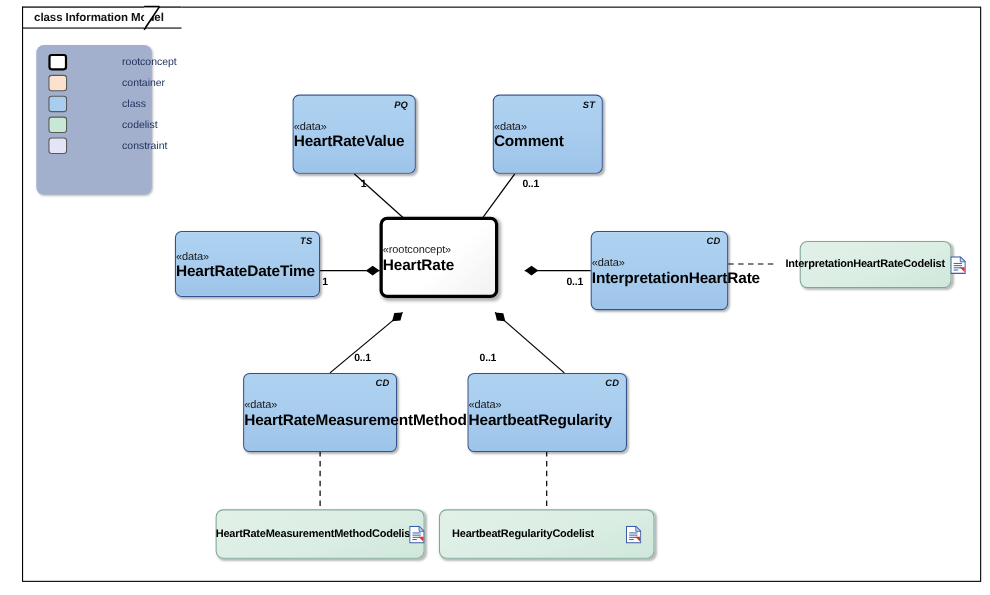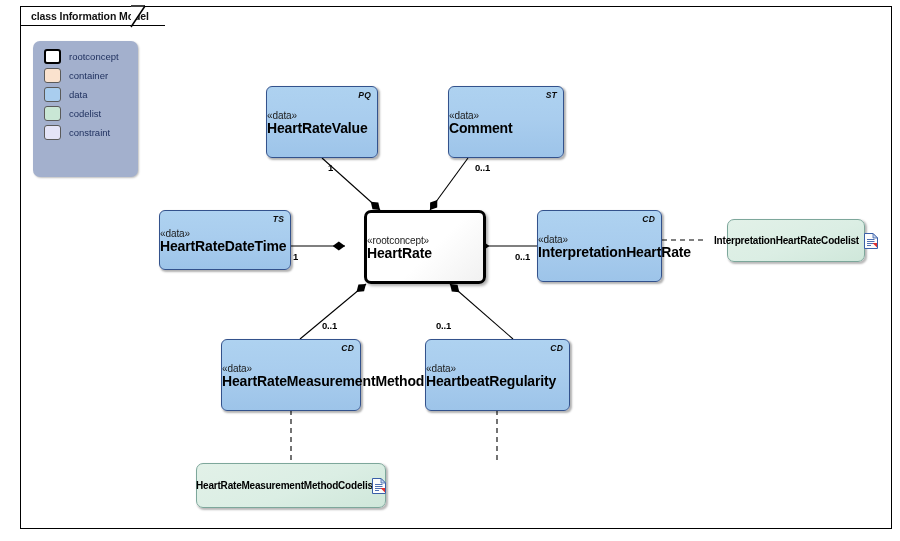--- a/index.html
+++ b/index.html
@@ -73,20 +73,21 @@
     font-size:11.5px;
     font-weight:bold;
     color:#17306b;
     padding-top:9px;
     letter-spacing:0.2px;
   }
   .legend-rows{margin-top:6px;padding-left:11px;}
   .legend-row{
     display:flex;align-items:center;
     height:19px;
+    gap:42px;
   }
   .sw{
     width:17px;height:15px;
     border-radius:3px;
     border:1px solid #5a5a5a;
     box-sizing:border-box;
     flex:0 0 auto;
   }
   .sw.root{border:2.2px solid #000;background:#ffffff;}
   .legend-label{
@@ -231,21 +232,21 @@
         <span class="legend-label">rootconcept</span>
       </div>
 
       <div class="legend-row">
         <span class="sw" style="background:#fae2ce;"></span>
         <span class="legend-label">container</span>
       </div>
 
       <div class="legend-row">
         <span class="sw" style="background:#a9cdee;"></span>
-        <span class="legend-label">data</span>
+        <span class="legend-label">class</span>
       </div>
 
       <div class="legend-row">
         <span class="sw" style="background:#c9e7d5;"></span>
         <span class="legend-label">codelist</span>
       </div>
 
       <div class="legend-row">
         <span class="sw" style="background:#e4e4f7;"></span>
         <span class="legend-label">constraint</span>
@@ -255,37 +256,37 @@
   </div>
 
   <div class="node data" style="left:266px;top:86px;width:112px;height:72px;">
     <div class="node-inner">
       <span class="type-tag">PQ</span>
       <span class="stereotype">«data»</span>
       <span class="node-name">HeartRateValue</span>
     </div>
   </div>
 
-  <div class="node data" style="left:448px;top:86px;width:116px;height:72px;">
+  <div class="node data" style="left:448px;top:86px;width:100px;height:72px;">
     <div class="node-inner">
       <span class="type-tag">ST</span>
       <span class="stereotype">«data»</span>
       <span class="node-name">Comment</span>
     </div>
   </div>
 
   <div class="node data" style="left:159px;top:210px;width:132px;height:60px;">
     <div class="node-inner">
       <span class="type-tag">TS</span>
       <span class="stereotype">«data»</span>
       <span class="node-name">HeartRateDateTime</span>
     </div>
   </div>
 
-  <div class="node root" style="left:345px;top:210px;width:122px;height:74px;margin-left:19px;">
+  <div class="node root" style="left:345px;top:197px;width:108px;height:74px;">
     <div class="node-inner">
       <span class="stereotype">«rootconcept»</span>
       <span class="node-name">HeartRate</span>
     </div>
   </div>
 
   <div class="node data" style="left:537px;top:210px;width:125px;height:72px;">
     <div class="node-inner">
       <span class="type-tag">CD</span>
       <span class="stereotype">«data»</span>
@@ -340,20 +341,38 @@
             <line x1="3" y1="8.5" x2="10.5" y2="8.5"></line>
             <line x1="3" y1="10.5" x2="10.5" y2="10.5"></line>
             <line x1="3" y1="12.5" x2="7" y2="12.5"></line>
           </g>
           <polygon points="8.5,10 13,10 13,14.5" fill="#e03030"></polygon>
         </svg>
       </span>
     </div>
   </div>
 
+  <div class="node codelist" style="left:399px;top:463px;width:196px;height:45px;">
+    <div class="node-inner">
+      <span class="codelist-name">HeartbeatRegularityCodelist</span>
+      <span class="doc-icon" style="margin-left:29px;">
+        <svg width="14" height="16" viewBox="0 0 14 16">
+          <polygon points="0.5,0.5 9,0.5 13.5,5 13.5,15.5 0.5,15.5" fill="#fdfdfd" stroke="#3a5fa8" stroke-width="1"></polygon>
+          <polygon points="9,0.5 13.5,5 9,5" fill="#c9d8ef" stroke="#3a5fa8" stroke-width="0.8"></polygon>
+          <g stroke="#3a5fa8" stroke-width="0.9">
+            <line x1="3" y1="6.5" x2="10.5" y2="6.5"></line>
+            <line x1="3" y1="8.5" x2="10.5" y2="8.5"></line>
+            <line x1="3" y1="10.5" x2="10.5" y2="10.5"></line>
+            <line x1="3" y1="12.5" x2="7" y2="12.5"></line>
+          </g>
+          <polygon points="8.5,10 13,10 13,14.5" fill="#e03030"></polygon>
+        </svg>
+      </span>
+    </div>
+  </div>
 
   <span class="mult" style="left:328px;top:162px;">1</span>
 
   <span class="mult" style="left:475px;top:162px;">0..1</span>
 
   <span class="mult" style="left:293px;top:251px;">1</span>
 
   <span class="mult" style="left:515px;top:251px;">0..1</span>
 
   <span class="mult" style="left:322px;top:320px;">0..1</span>

